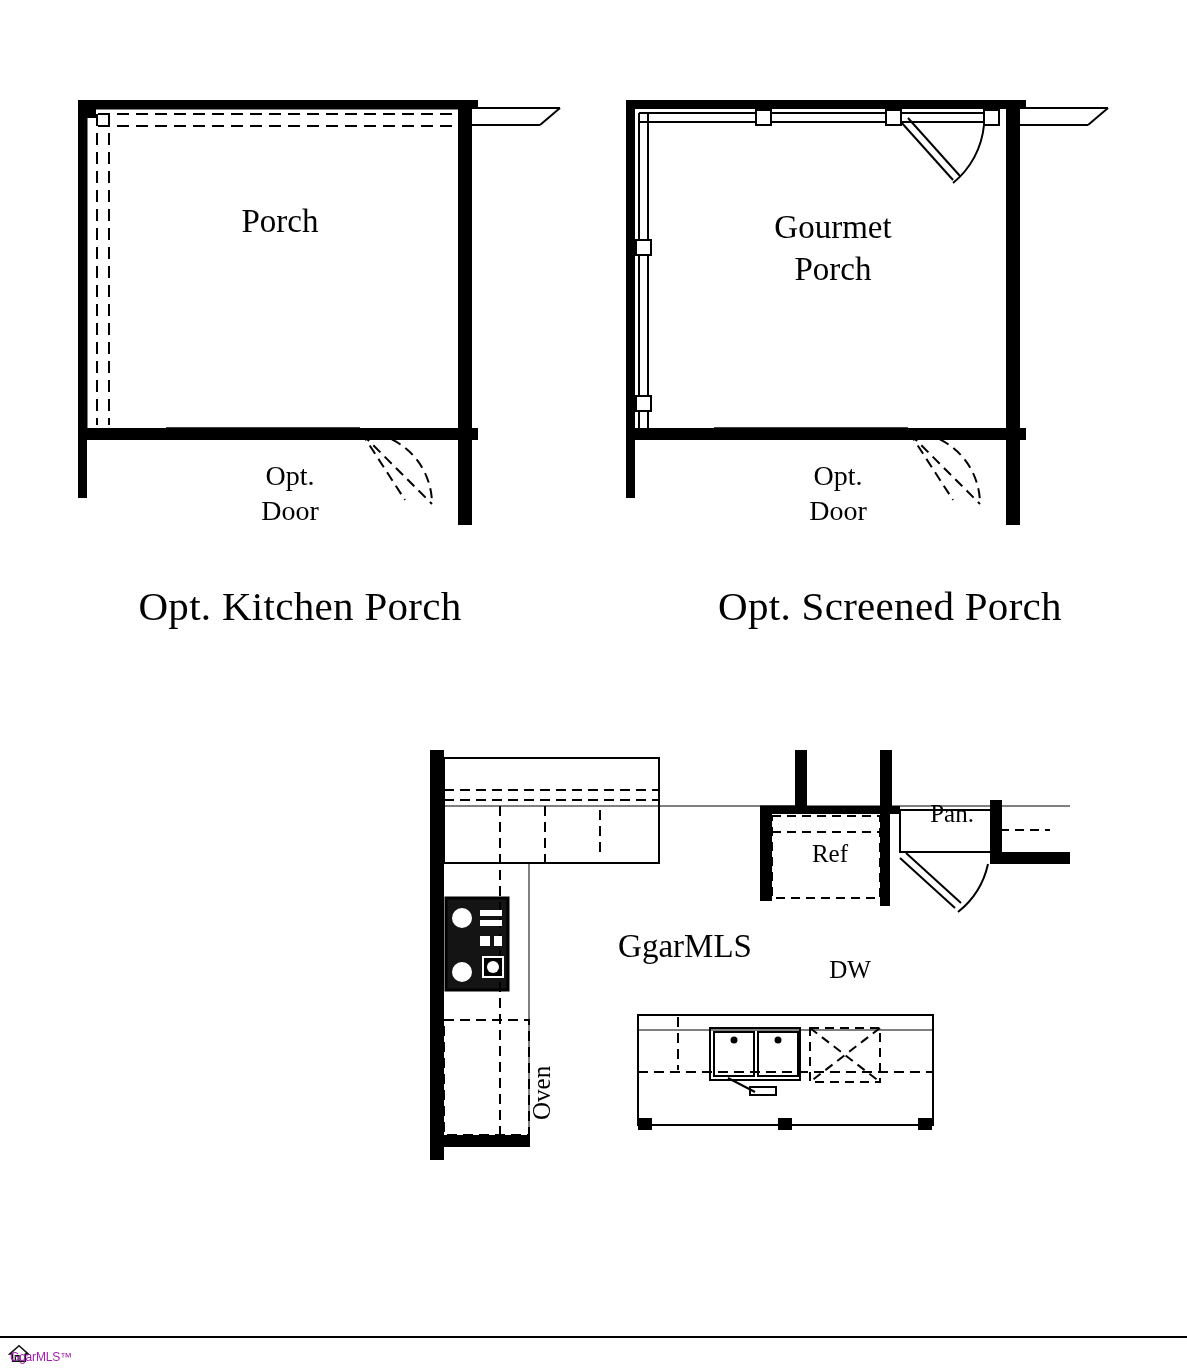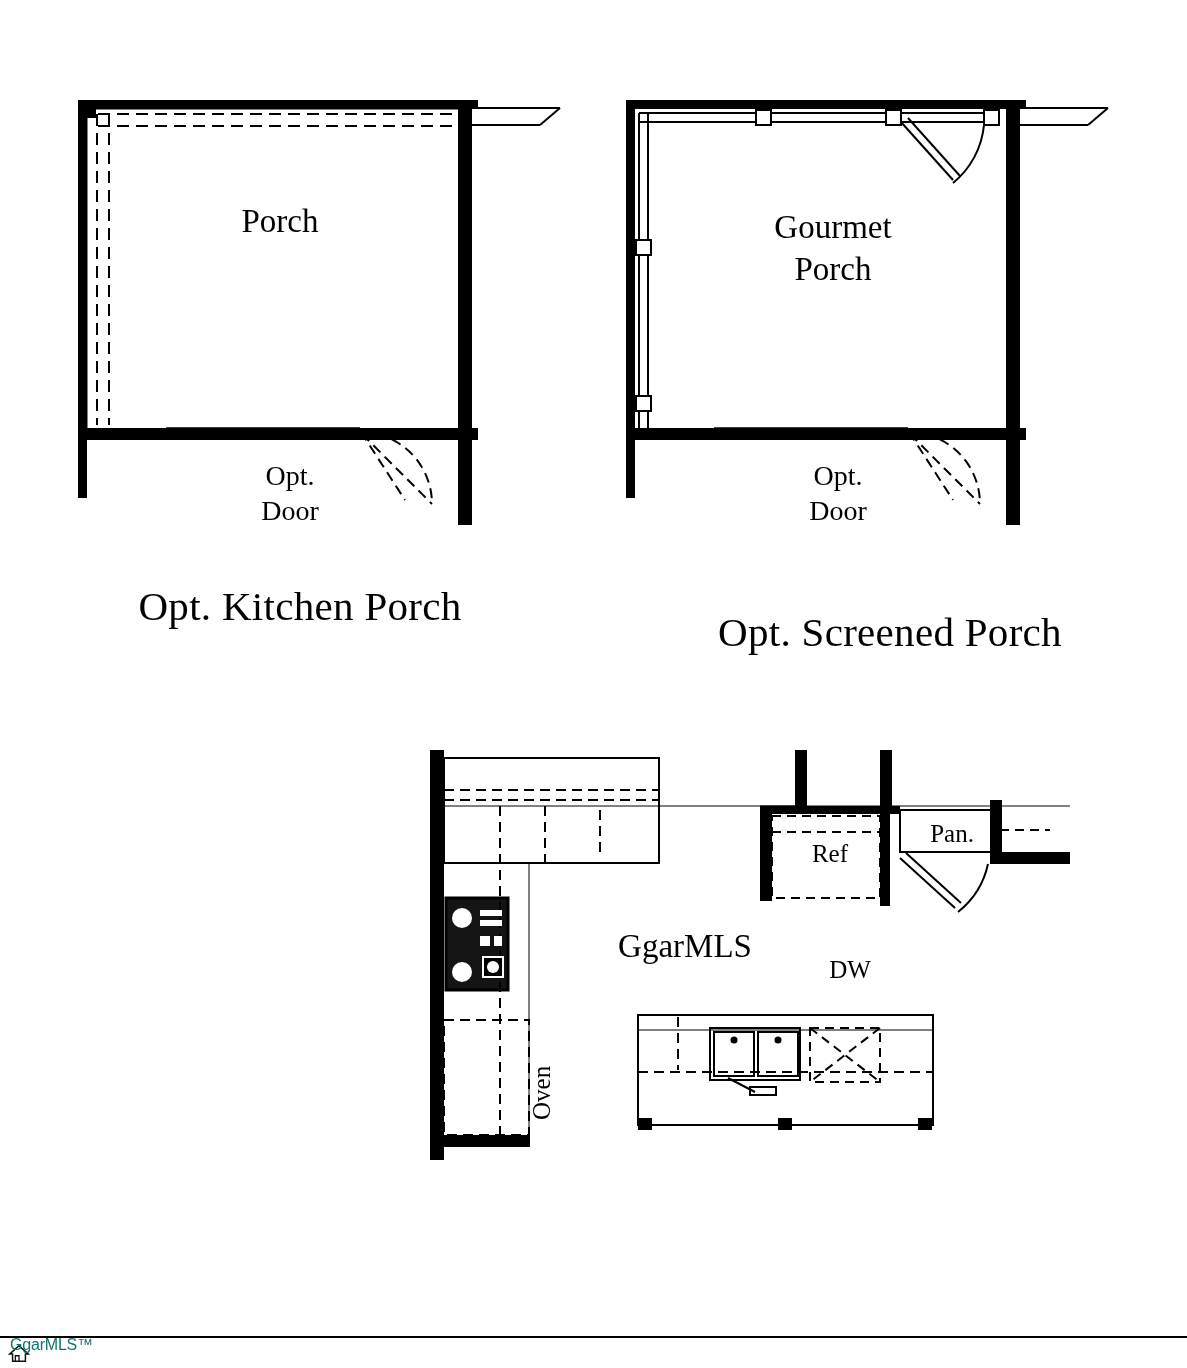--- a/index.html
+++ b/index.html
@@ -6,21 +6,21 @@
   body{width:1187px;height:1368px;position:relative;font-family:"Liberation Serif",serif;color:#000;overflow:hidden;}
   .stage{position:absolute;left:0;top:0;width:1187px;height:1368px;}
   .abs{position:absolute;}
   .lbl{position:absolute;text-align:center;white-space:nowrap;}
   .plan-title{position:absolute;text-align:center;font-size:41px;letter-spacing:.3px;}
   .room-label{font-size:33px;line-height:1.28;}
   .small-label{font-size:28px;line-height:1.25;}
   .tiny-label{font-size:25px;}
   .footer{position:absolute;left:0;bottom:0;width:100%;height:34px;}
   .footer-line{position:absolute;left:0;bottom:30px;width:1187px;height:2px;background:#000;}
-  .mls{position:absolute;left:10px;bottom:14px;font-family:"Liberation Sans",sans-serif;font-size:16px;letter-spacing:-.2px;color:#0f766e;}
+  .mls{position:absolute;left:10px;bottom:4px;font-family:"Liberation Sans",sans-serif;font-size:12px;letter-spacing:-.2px;color:#a21caf;}
   .mlsicon{position:absolute;left:8px;bottom:4px;width:22px;height:22px;}
   svg{display:block;}
 </style>
 </head>
 <body>
 
 <div class="stage">
 
   <div class="abs" style="left:60px;top:80px;width:520px;height:460px;">
     <svg width="520" height="470">
@@ -107,21 +107,21 @@
     </svg>
     <div class="lbl room-label" style="left:80px;top:126px;width:290px;">
       <div>Gourmet</div>
       <div>Porch</div>
     </div>
     <div class="lbl small-label" style="left:170px;top:378px;width:120px;">
       <div>Opt.</div>
       <div>Door</div>
     </div>
   </div>
-  <div class="plan-title" style="left:600px;top:608px;width:580px;">Opt. Screened Porch</div>
+  <div class="plan-title" style="left:600px;top:582px;width:580px;">Opt. Screened Porch</div>
 
   <div class="abs" style="left:410px;top:740px;width:660px;height:440px;">
     <svg width="660" height="440">
 
       <rect x="20" y="10" width="14" height="410" fill="#000"></rect>
 
       <rect x="34" y="18" width="215" height="105" fill="none" stroke="#000" stroke-width="2"></rect>
       <line x1="34" y1="50" x2="249" y2="50" stroke="#000" stroke-width="2" stroke-dasharray="10,6"></line>
       <line x1="34" y1="60" x2="249" y2="60" stroke="#000" stroke-width="2" stroke-dasharray="10,6"></line>
       <line x1="34" y1="66" x2="390" y2="66" stroke="#000" stroke-width="1"></line>
@@ -185,21 +185,21 @@
       <line x1="470" y1="288" x2="400" y2="342" stroke="#000" stroke-width="2" stroke-dasharray="9,6"></line>
 
       <rect x="228" y="378" width="14" height="12" fill="#000"></rect>
       <rect x="368" y="378" width="14" height="12" fill="#000"></rect>
       <rect x="508" y="378" width="14" height="12" fill="#000"></rect>
       <line x1="228" y1="385" x2="523" y2="385" stroke="#000" stroke-width="2"></line>
     </svg>
 
     <div class="lbl room-label" style="left:185px;top:185px;width:180px;">GgarMLS</div>
     <div class="lbl tiny-label" style="left:375px;top:100px;width:90px;">Ref</div>
-    <div class="lbl tiny-label" style="left:497px;top:80px;width:90px;">Pan.</div>
+    <div class="lbl tiny-label" style="left:497px;top:60px;width:90px;">Pan.</div>
     <div class="lbl tiny-label" style="left:400px;top:216px;width:80px;">DW</div>
     <div class="abs" style="left:118px;top:300px;">
       <div class="tiny-label" style="transform:rotate(-90deg);transform-origin:left top;white-space:nowrap;position:absolute;left:0;top:80px;">Oven</div>
     </div>
   </div>
 
   <div class="footer">
     <div class="footer-line"></div>
     <svg class="mlsicon" width="24" height="24" viewBox="0 0 24 24">
       <path d="M2 13 L12 4 L22 13 L19 13 L19 21 L5 21 L5 13 Z" fill="none" stroke="#111" stroke-width="1.6"></path>

